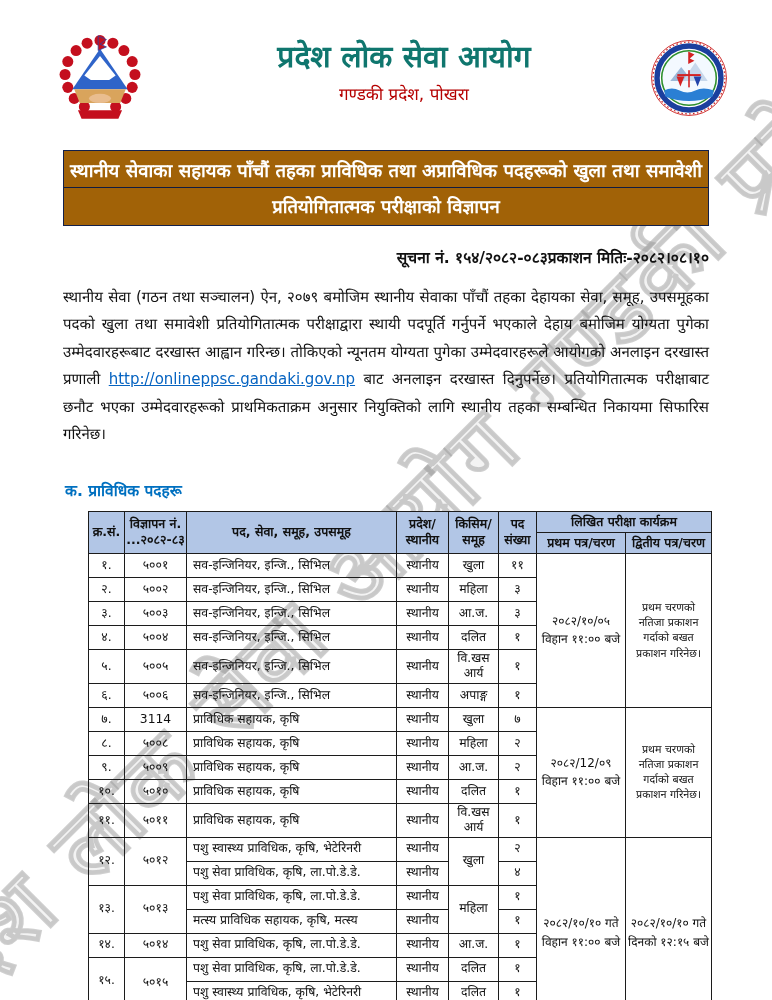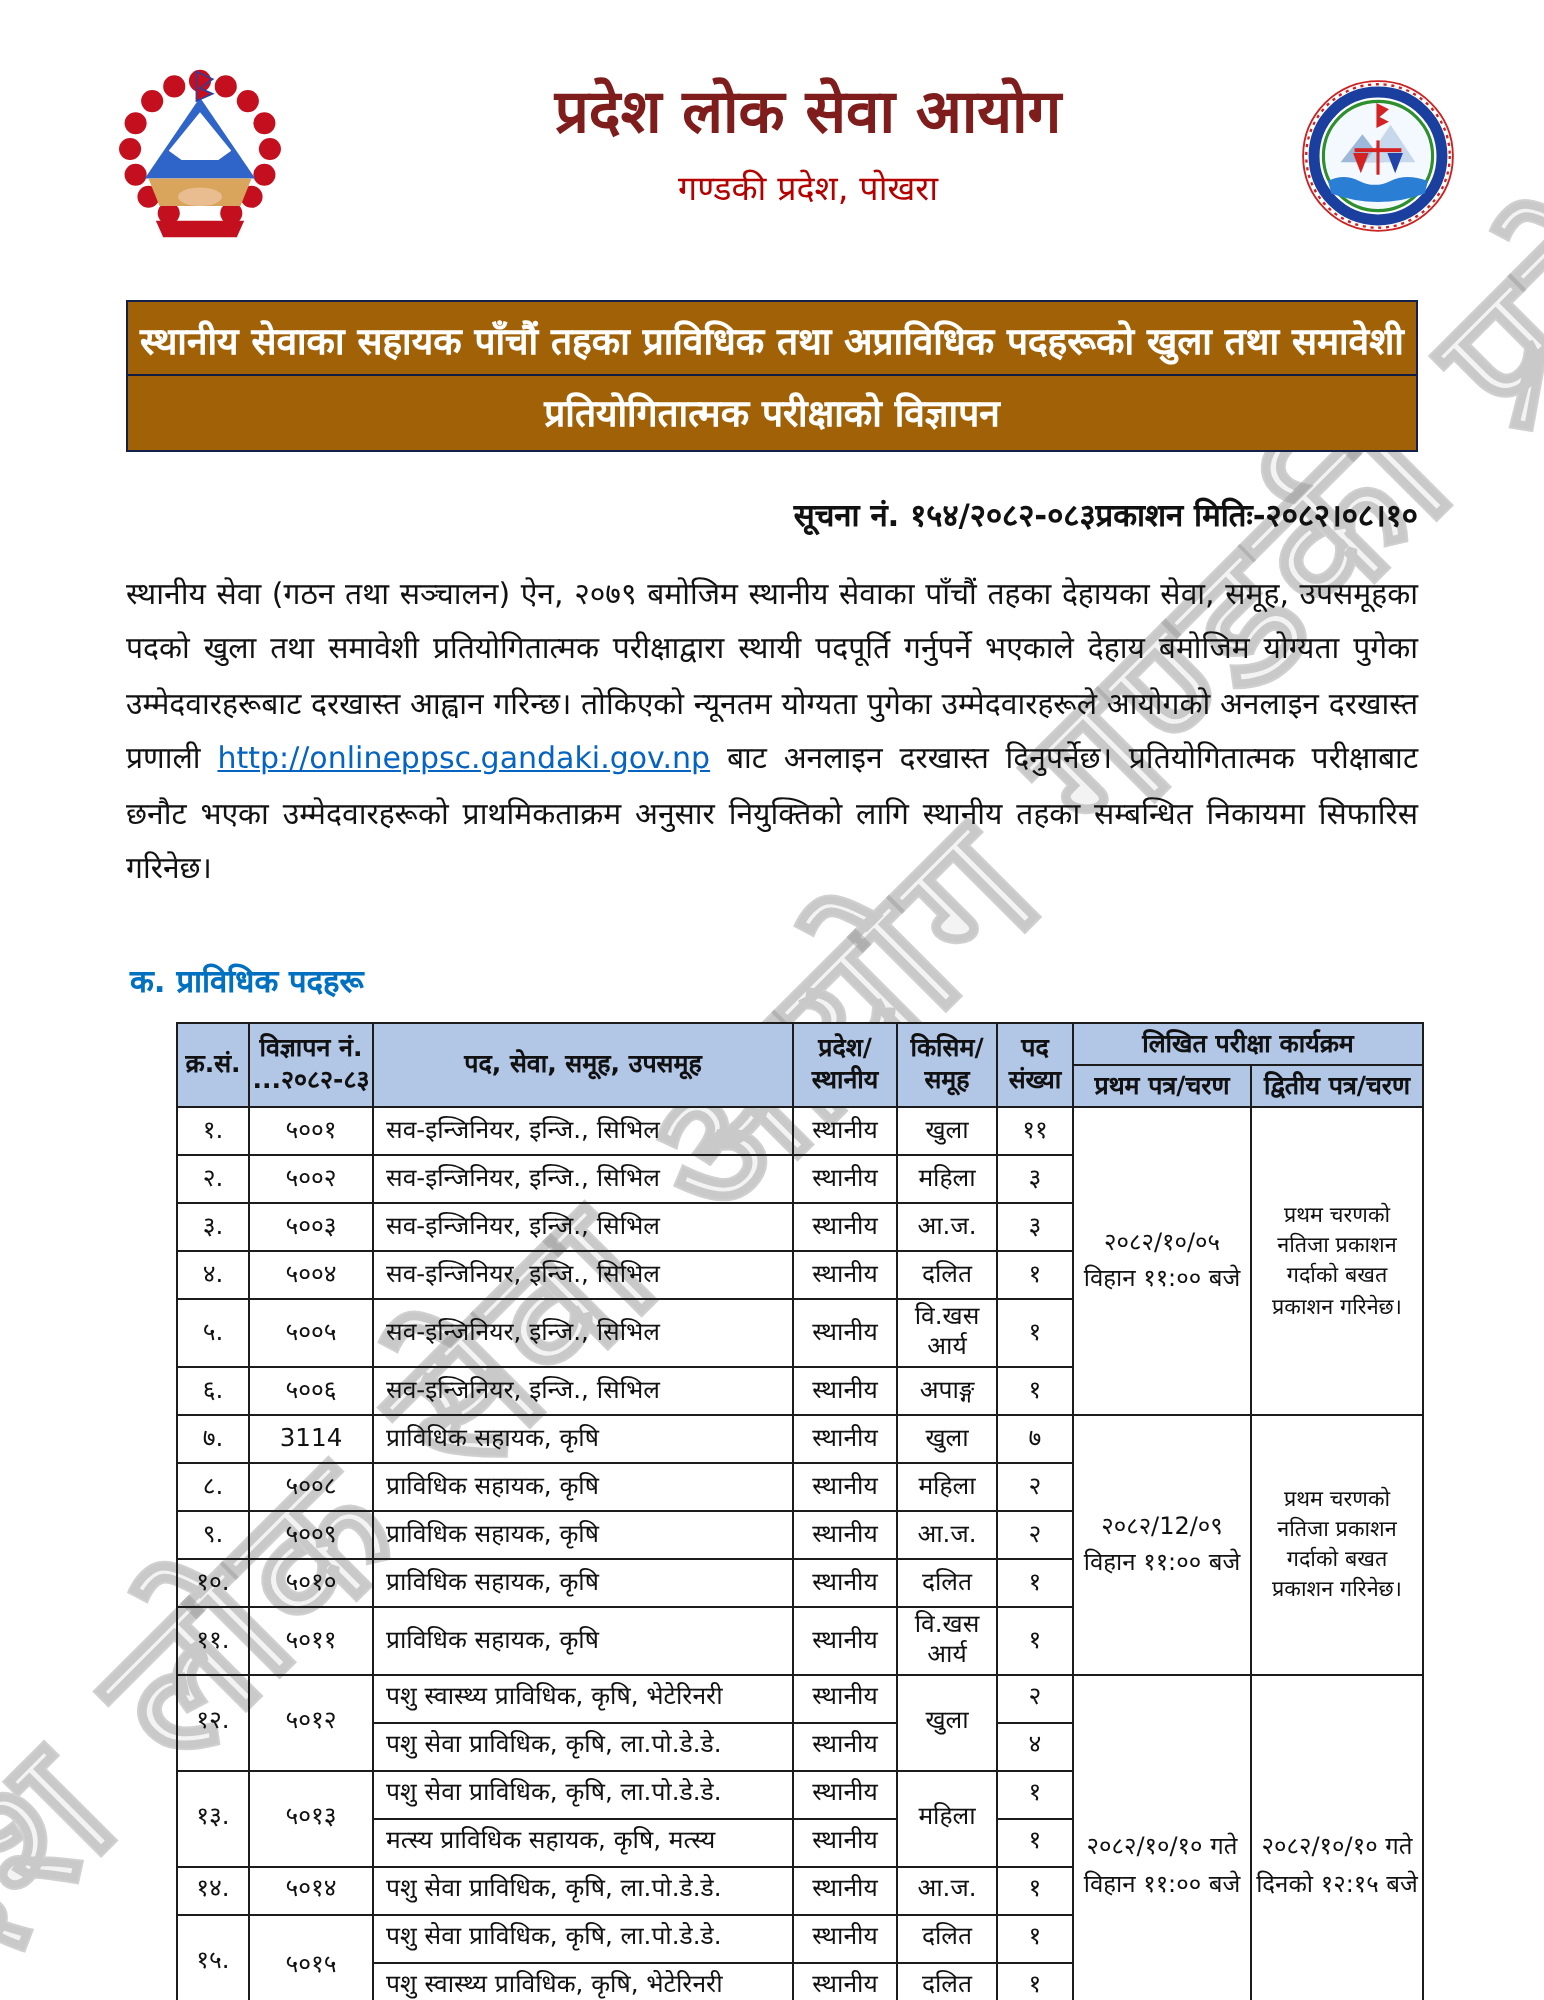--- a/index.html
+++ b/index.html
@@ -17,21 +17,21 @@
     color:rgba(140,140,140,0.10);
     -webkit-text-stroke:2px rgba(150,150,150,0.45);
     letter-spacing:4px;z-index:0;pointer-events:none;
   }
   .content{position:relative;z-index:1;}
   
   .hdr{display:flex;align-items:flex-start;padding:34px 38px 0 52px;}
   .hdr .logo-left{width:106px;flex:0 0 106px;}
   .hdr .logo-right{width:84px;flex:0 0 84px;padding-top:4px;}
   .hdr .hdr-center{flex:1;text-align:center;padding-top:6px;}
-  .title{font-size:30px;font-weight:bold;color:#7f1d1d;line-height:1.1;}
+  .title{font-size:30px;font-weight:bold;color:#0f766e;line-height:1.1;}
   .subtitle{font-size:17px;font-weight:normal;color:#b50000;margin-top:9px;}
   
   .banner{
     margin:20px 63px 0 63px;background:#a16207;color:#fff;
     text-align:center;font-weight:bold;font-size:18.5px;
     border:1px solid #13204a;
   }
   .banner .b1{padding:6px 4px 5px;border-bottom:1px solid #101c42;}
   .banner .b2{padding:5px 4px 7px;}
   

